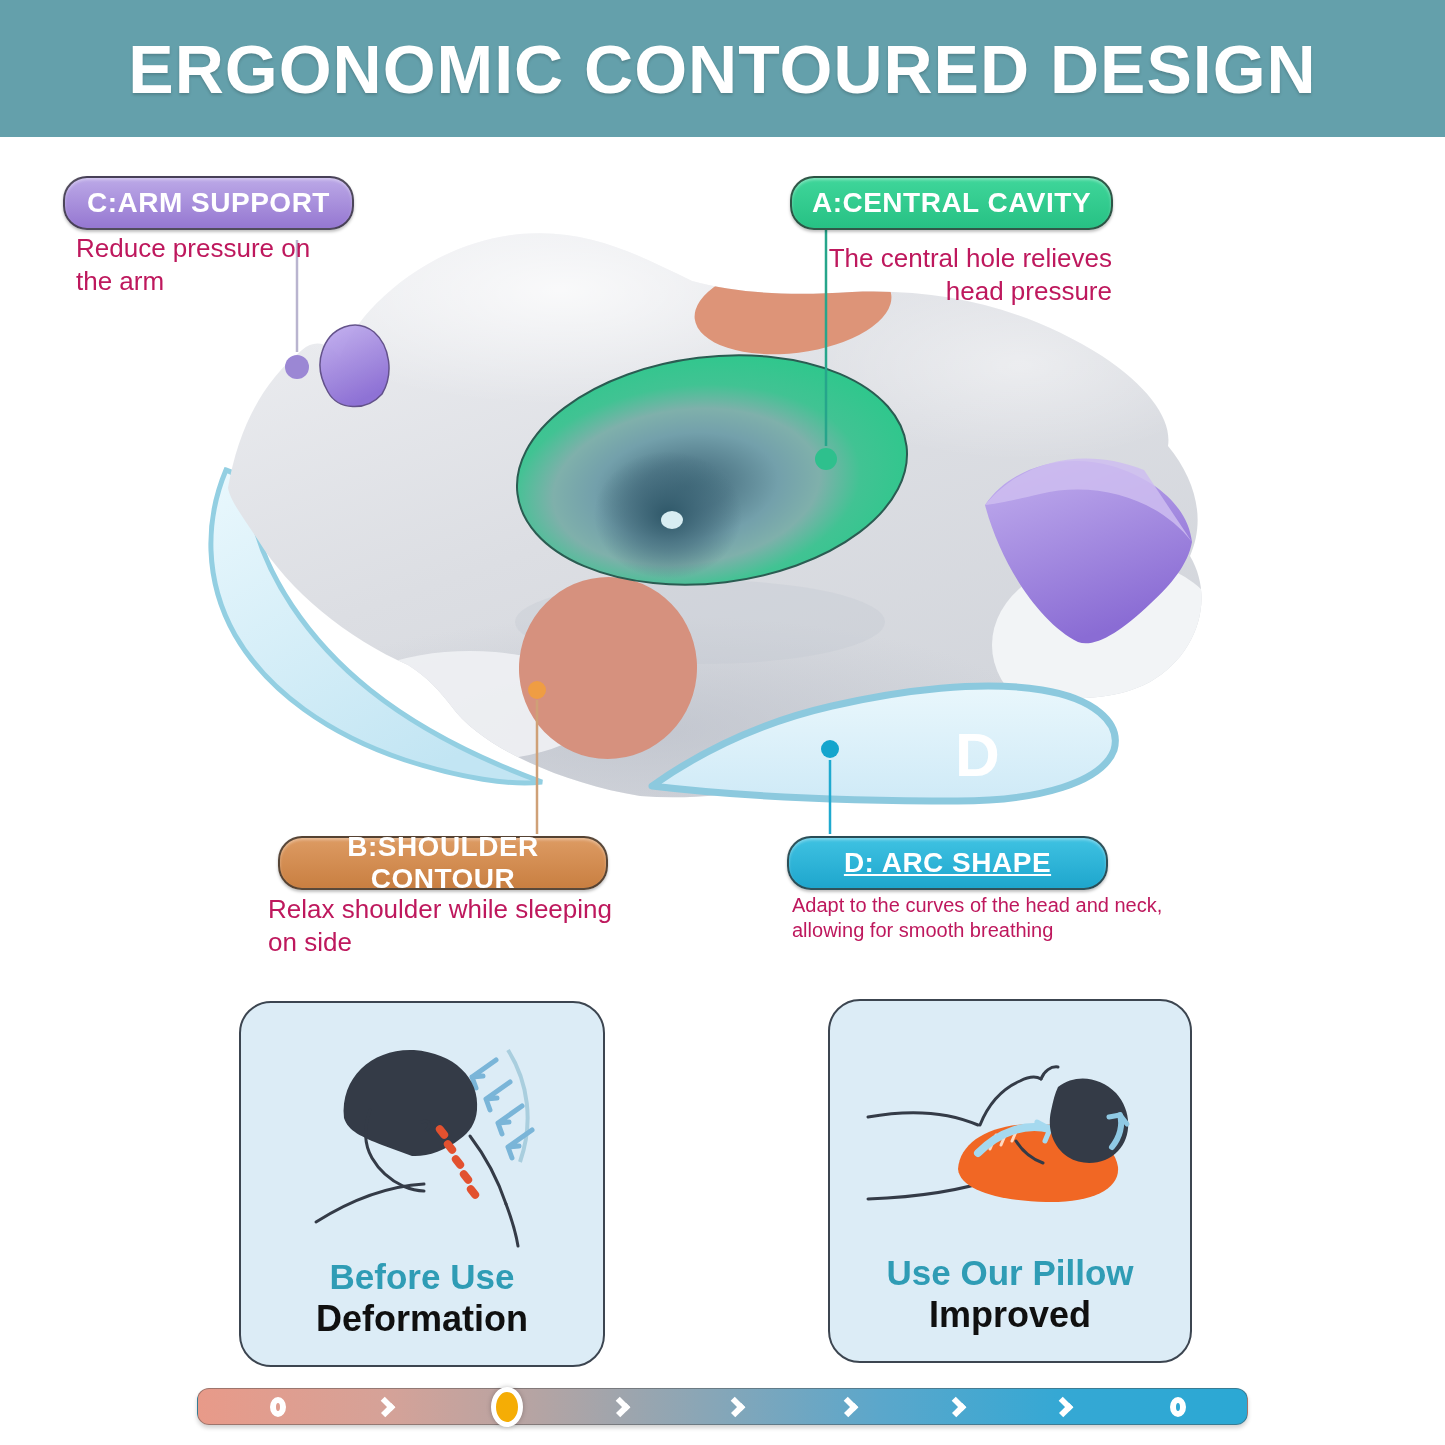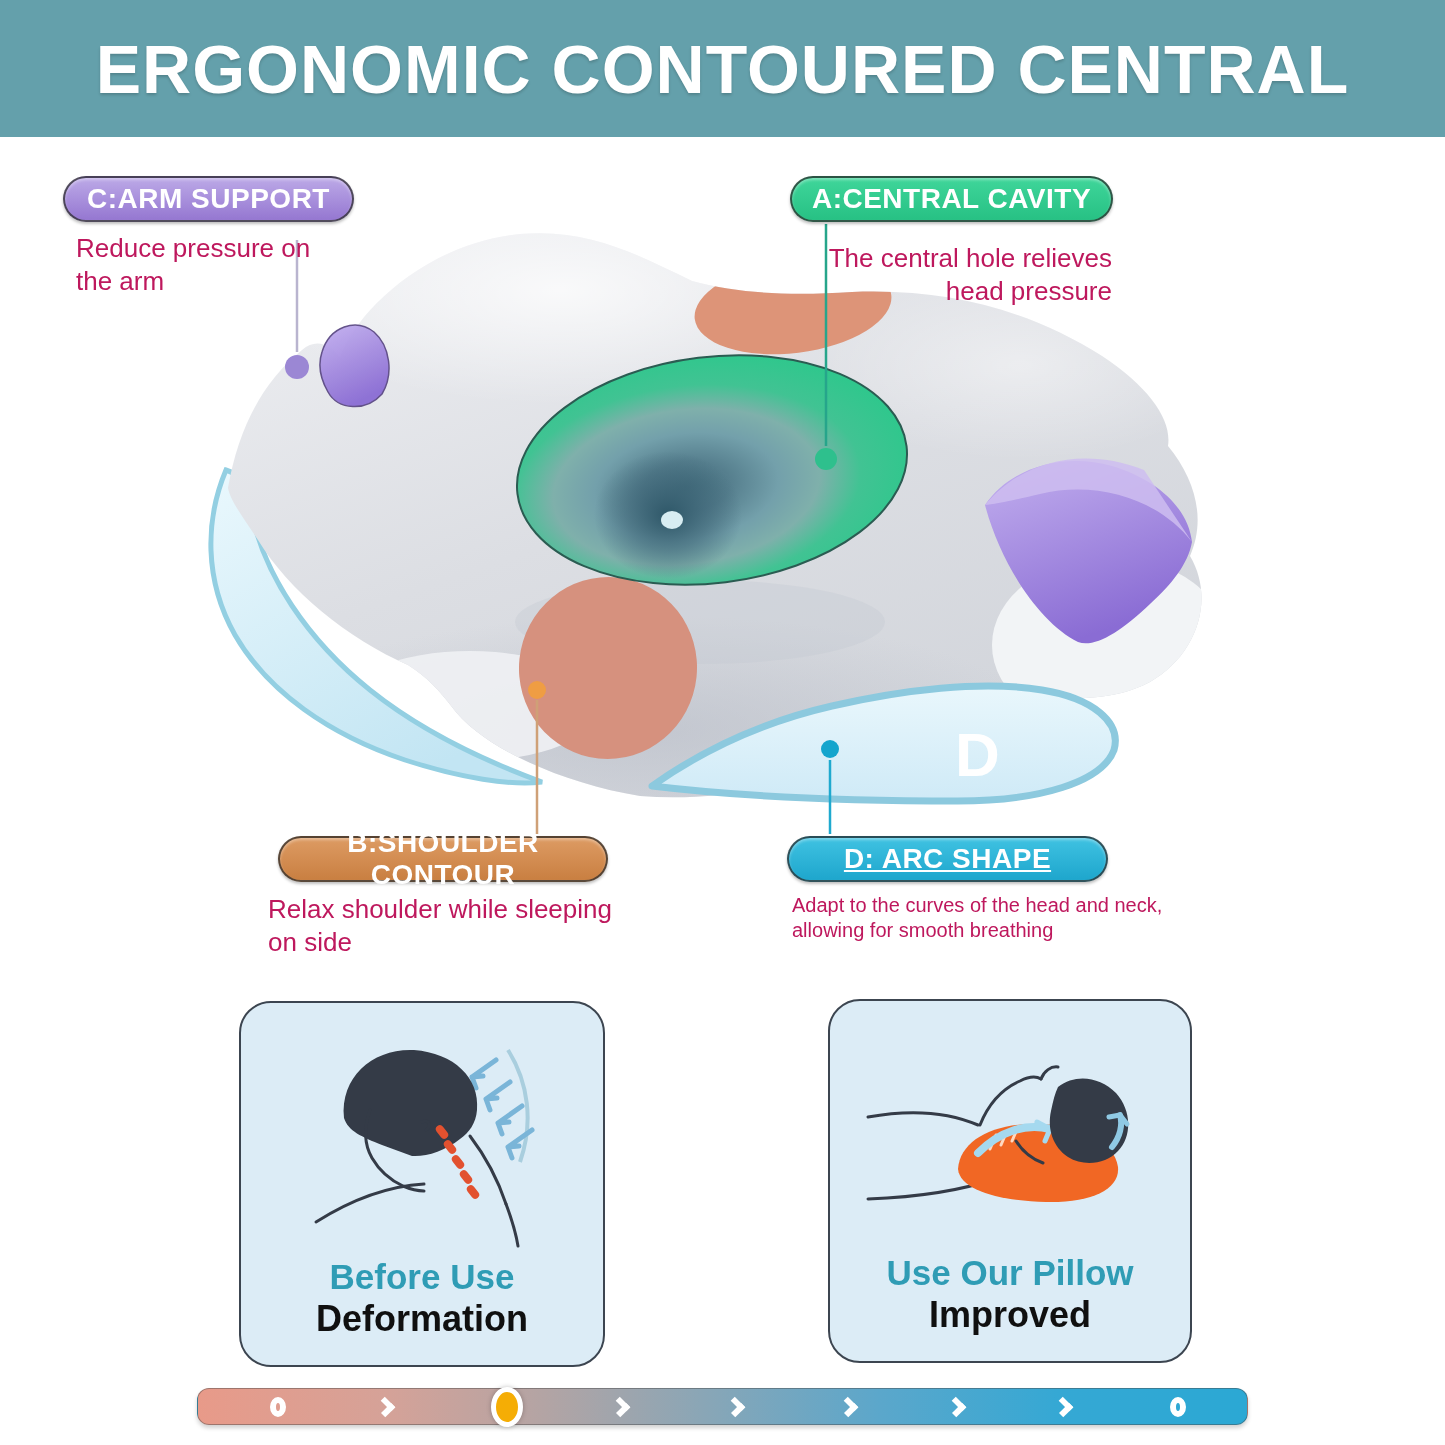--- a/index.html
+++ b/index.html
@@ -15,21 +15,21 @@
   }
   .header h1 {
     color:#ffffff; font-size:68px; font-weight:bold; letter-spacing:1px;
     text-shadow:0 2px 3px rgba(0,0,0,0.18); white-space:nowrap;
   }
   
   .scene { position:absolute; left:0; top:0; width:1445px; height:1445px; }
   svg text.zone-letter { font-family:"Liberation Sans", sans-serif; font-weight:bold; fill:#ffffff; font-size:62px; }
   
   .pill {
-    position:absolute; height:46px; border-radius:24px;
+    position:absolute; height:54px; border-radius:24px;
     border:2px solid rgba(45,45,45,0.75);
     display:flex; align-items:center; justify-content:center;
     color:#ffffff; font-size:28px; font-weight:bold; letter-spacing:0.5px;
     box-shadow: inset 0 2px 3px rgba(255,255,255,0.35), 0 2px 3px rgba(0,0,0,0.25);
     z-index:3;
   }
   .pill-purple { background:linear-gradient(180deg,#bca9e7,#9577d1); }
   .pill-green  { background:linear-gradient(180deg,#3fd69a,#27c184); }
   .pill-orange { background:linear-gradient(180deg,#dd9b63,#c97f41);text-align:center; }
   .pill-cyan   { background:linear-gradient(180deg,#3fc2e2,#1ea6cd); }
@@ -70,21 +70,21 @@
     border-radius:50%; transform:translate(-50%,-50%);
     box-shadow:0 0 5px rgba(0,0,0,0.25);
   }
 </style>
 </head>
 <body>
 
 <div class="page">
 
   <div class="header">
-    <h1>ERGONOMIC CONTOURED CENTRAL</h1>
+    <h1>ERGONOMIC CONTOURED DESIGN</h1>
   </div>
 
   <svg class="scene" viewBox="0 0 1445 1445">
     <defs>
       <linearGradient id="bodyGrad" x1="0" y1="0" x2="0.6" y2="1">
         <stop offset="0" stop-color="#eff0f3"></stop>
         <stop offset="0.55" stop-color="#dcdee3"></stop>
         <stop offset="1" stop-color="#d2d5db"></stop>
       </linearGradient>
       <radialGradient id="cavityGrad" cx="0.43" cy="0.56" r="0.62">

